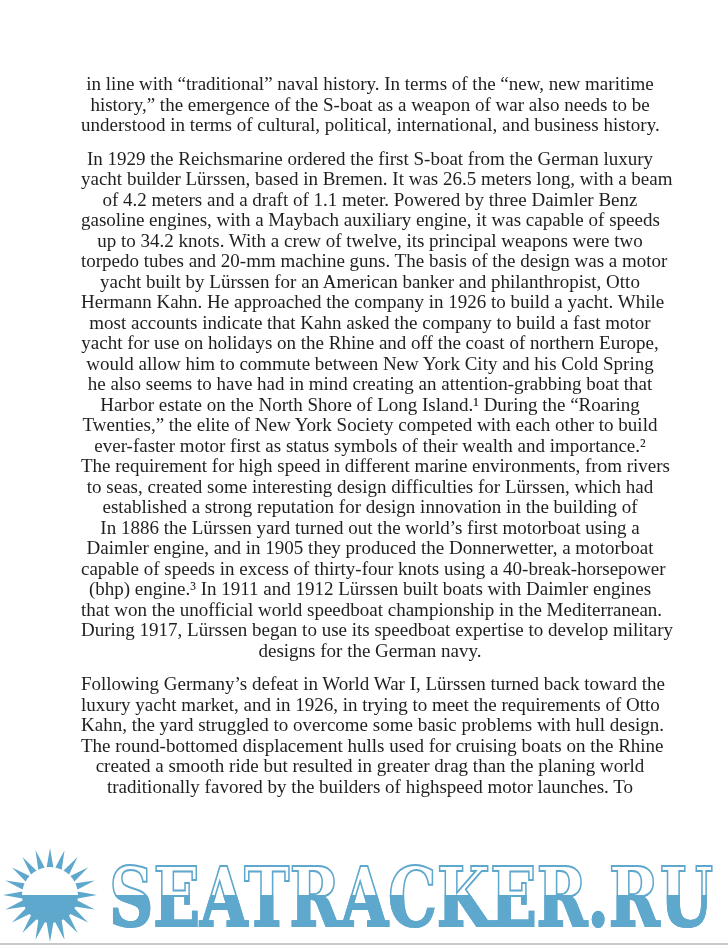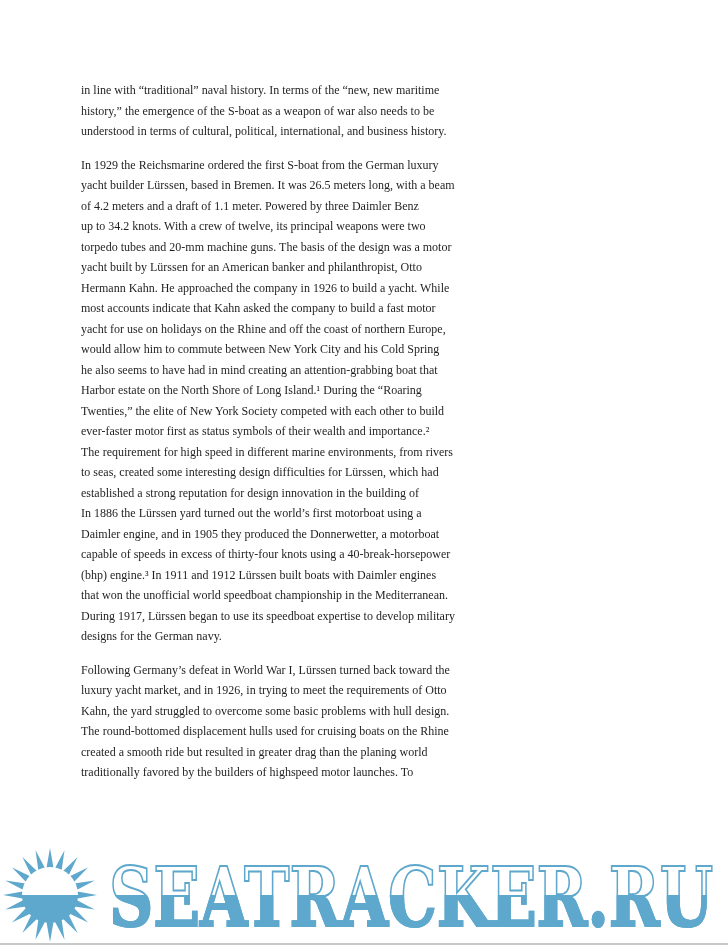--- a/index.html
+++ b/index.html
@@ -13,25 +13,26 @@
     position: relative;
     width: 728px;
     height: 949px;
     background: #ffffff;
     overflow: hidden;
     font-family: "Liberation Serif", serif;
   }
   .text-block {
     position: absolute;
     left: 81px;
-    top: 80px;
+    top: 74px;
     width: 578px;
     color: var(--text-color);
-    font-size: 12px;
+    font-size: 19px;
     line-height: 20.5px;
+    text-align: center;
   }
   .para { margin: 0; }
   .para + .para { margin-top: 13px; }
   .line {
     white-space: pre;
     display: block;
   }
   
   .sun-logo {
     position: absolute;
@@ -77,20 +78,21 @@
   <div class="text-block">
     <div class="para">
         <span class="line">in line with “traditional” naval history. In terms of the “new, new maritime</span>
         <span class="line">history,” the emergence of the S-boat as a weapon of war also needs to be</span>
         <span class="line">understood in terms of cultural, political, international, and business history.</span>
       </div>
     <div class="para">
         <span class="line">In 1929 the Reichsmarine ordered the first S-boat from the German luxury</span>
         <span class="line">yacht builder Lürssen, based in Bremen. It was 26.5 meters long, with a beam</span>
         <span class="line">of 4.2 meters and a draft of 1.1 meter. Powered by three Daimler Benz</span>
+        <span class="line">gasoline engines, with a Maybach auxiliary engine, it was capable of speeds</span>
         <span class="line">up to 34.2 knots. With a crew of twelve, its principal weapons were two</span>
         <span class="line">torpedo tubes and 20-mm machine guns. The basis of the design was a motor</span>
         <span class="line">yacht built by Lürssen for an American banker and philanthropist, Otto</span>
         <span class="line">Hermann Kahn. He approached the company in 1926 to build a yacht. While</span>
         <span class="line">most accounts indicate that Kahn asked the company to build a fast motor</span>
         <span class="line">yacht for use on holidays on the Rhine and off the coast of northern Europe,</span>
         <span class="line">would allow him to commute between New York City and his Cold Spring</span>
         <span class="line">he also seems to have had in mind creating an attention-grabbing boat that</span>
         <span class="line">Harbor estate on the North Shore of Long Island.¹ During the “Roaring</span>
         <span class="line">Twenties,” the elite of New York Society competed with each other to build</span>

